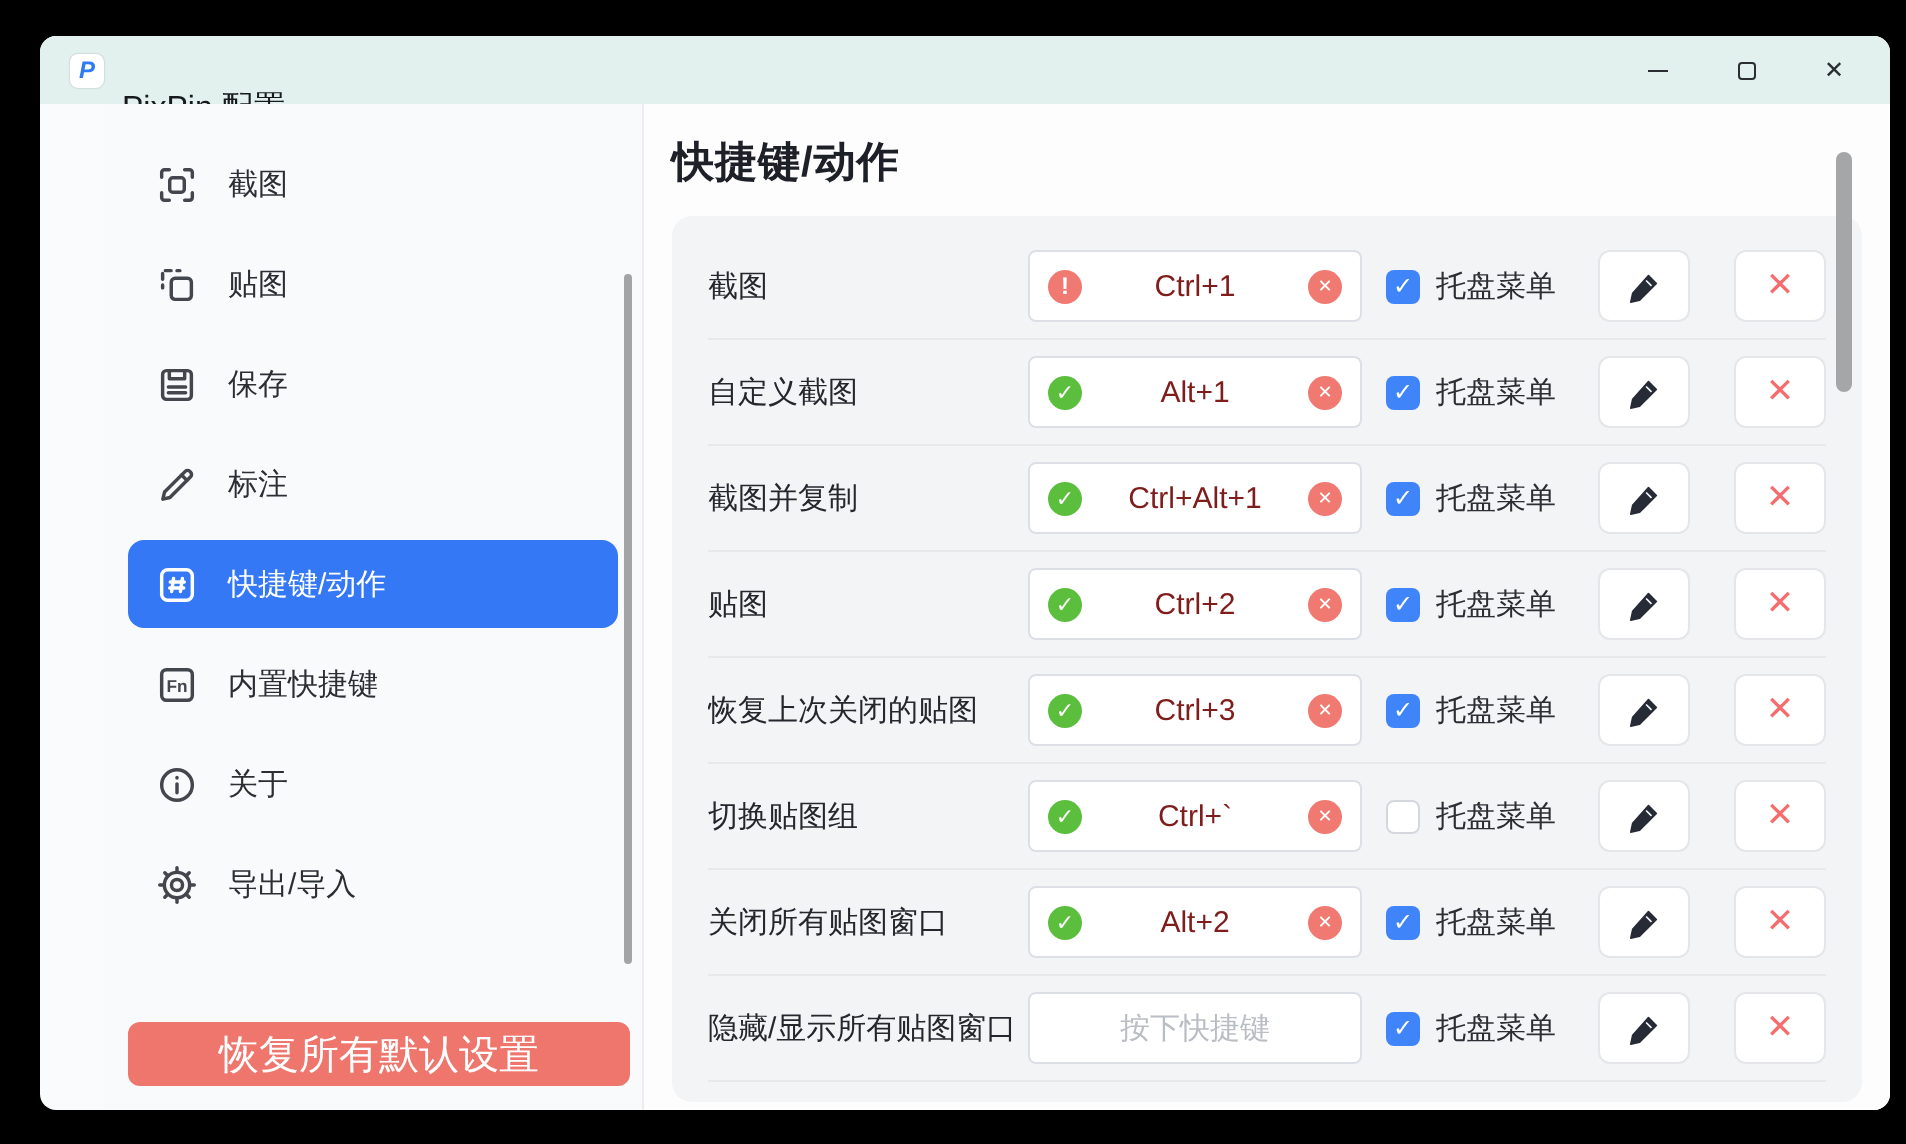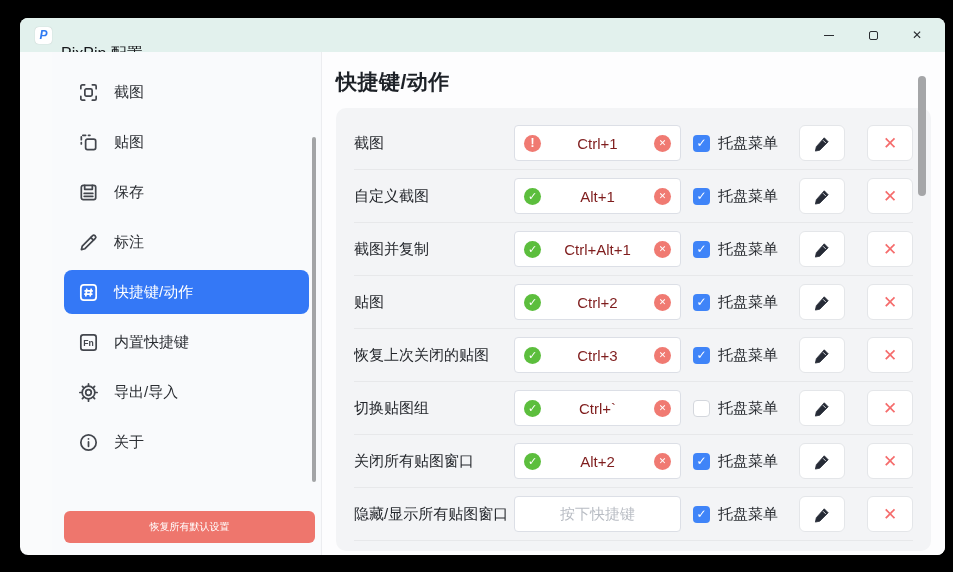--- a/index.html
+++ b/index.html
@@ -39,21 +39,21 @@
     stroke-width:1.8; stroke-linecap:round; stroke-linejoin:round; }
   .side-item .lbl { margin-left:14px; white-space:nowrap; }
   .side-item.selected { background:#3478f6; color:#fff; }
   .side-item.selected svg { stroke:#fff; }
   .side-item svg text { stroke:none; fill:#43464d; font-weight:bold; }
 
   .side-scrollbar { position:absolute; right:5px; top:85px; width:4px; height:345px;
     background:#a3a4a6; border-radius:2px; }
 
   .restore-btn { position:absolute; left:12px; right:6px; bottom:12px; height:32px;
-    background:#ee766d; color:#fff; font-size:10px; border:none; border-radius:6px;
+    background:#ee766d; color:#fff; font-size:20px; border:none; border-radius:6px;
     display:flex; align-items:center; justify-content:center; cursor:pointer;
     font-family:inherit; }
 
   
   .content { flex:1; background:#fdfdfe; min-width:0; padding:0 14px; }
   .page-title { font-size:21px; line-height:28px; color:#1d2127; font-weight:600;
     margin:16px 0 12px 0; letter-spacing:.5px; }
 
   .panel { background:#f3f4f6; border-radius:10px; padding:9px 18px 10px 18px; }
   .row { height:53px; display:flex; align-items:center; border-bottom:1px solid #e7e8ea; }
@@ -161,44 +161,44 @@
         <svg viewBox="0 0 24 24">
           <rect x="4" y="4" width="16" height="16" rx="2.5"></rect>
           <text x="12" y="15.4" text-anchor="middle" font-size="9">Fn</text>
         </svg>
         <span class="lbl">内置快捷键</span>
       </div>
 
 
       <div class="side-item">
         <svg viewBox="0 0 24 24">
+          <circle cx="12" cy="12" r="8"></circle>
+          <path d="M12 8.1 v.2 M12 11.4 v4.6"></path>
+        </svg>
+        <span class="lbl">关于</span>
+      </div>
+
+      <div class="side-item">
+        <svg viewBox="0 0 24 24">
           <circle cx="12" cy="12" r="6.6"></circle>
           <circle cx="12" cy="12" r="2.9"></circle>
           <g>
             <path d="M12 3 v2.2"></path>
               <path d="M12 18.8 V21"></path>
             <path d="M21 12 h-2.2"></path>
               <path d="M5.2 12 H3"></path>
             <path d="M18.36 5.64 l-1.56 1.56"></path>
               <path d="M7.2 16.8 l-1.56 1.56"></path>
             <path d="M18.36 18.36 l-1.56 -1.56"></path>
               <path d="M7.2 7.2 L5.64 5.64"></path>
           </g>
         </svg>
         <span class="lbl">导出/导入</span>
       </div>
 
-      <div class="side-item">
-        <svg viewBox="0 0 24 24">
-          <circle cx="12" cy="12" r="8"></circle>
-          <path d="M12 8.1 v.2 M12 11.4 v4.6"></path>
-        </svg>
-        <span class="lbl">关于</span>
-      </div>
-
       <div class="side-scrollbar"></div>
 
       <button class="restore-btn">恢复所有默认设置</button>
     </div>
 
     <div class="content">
       <div class="page-title">快捷键/动作</div>
       <div class="panel">
   <div class="row">
     <div class="row-label">截图</div>

